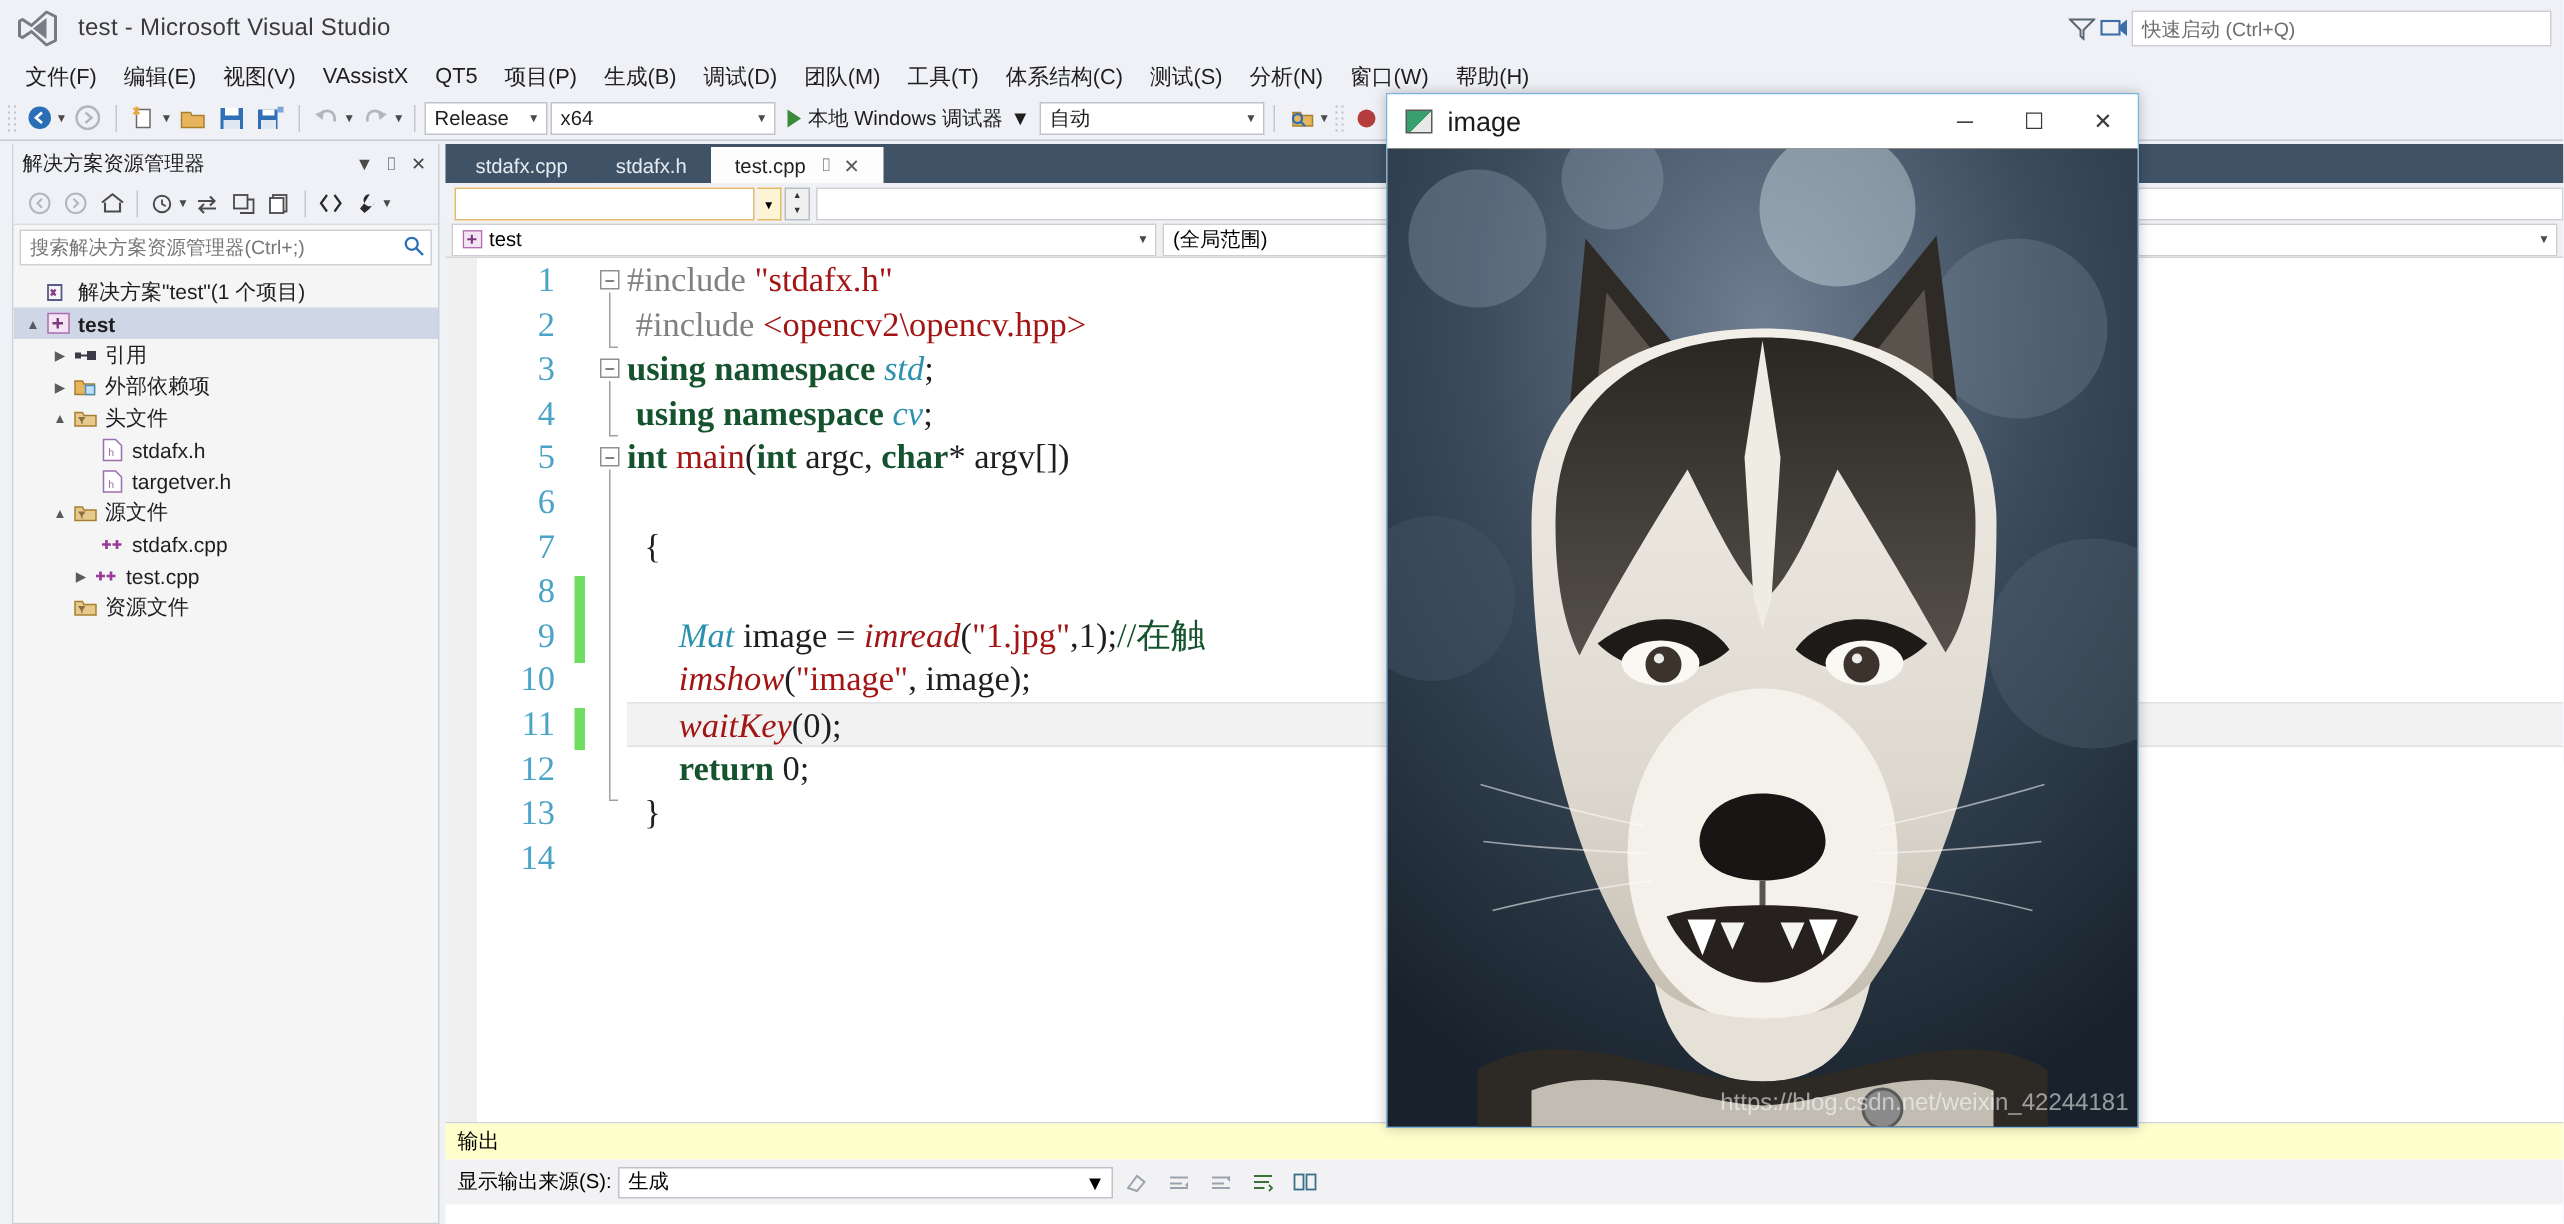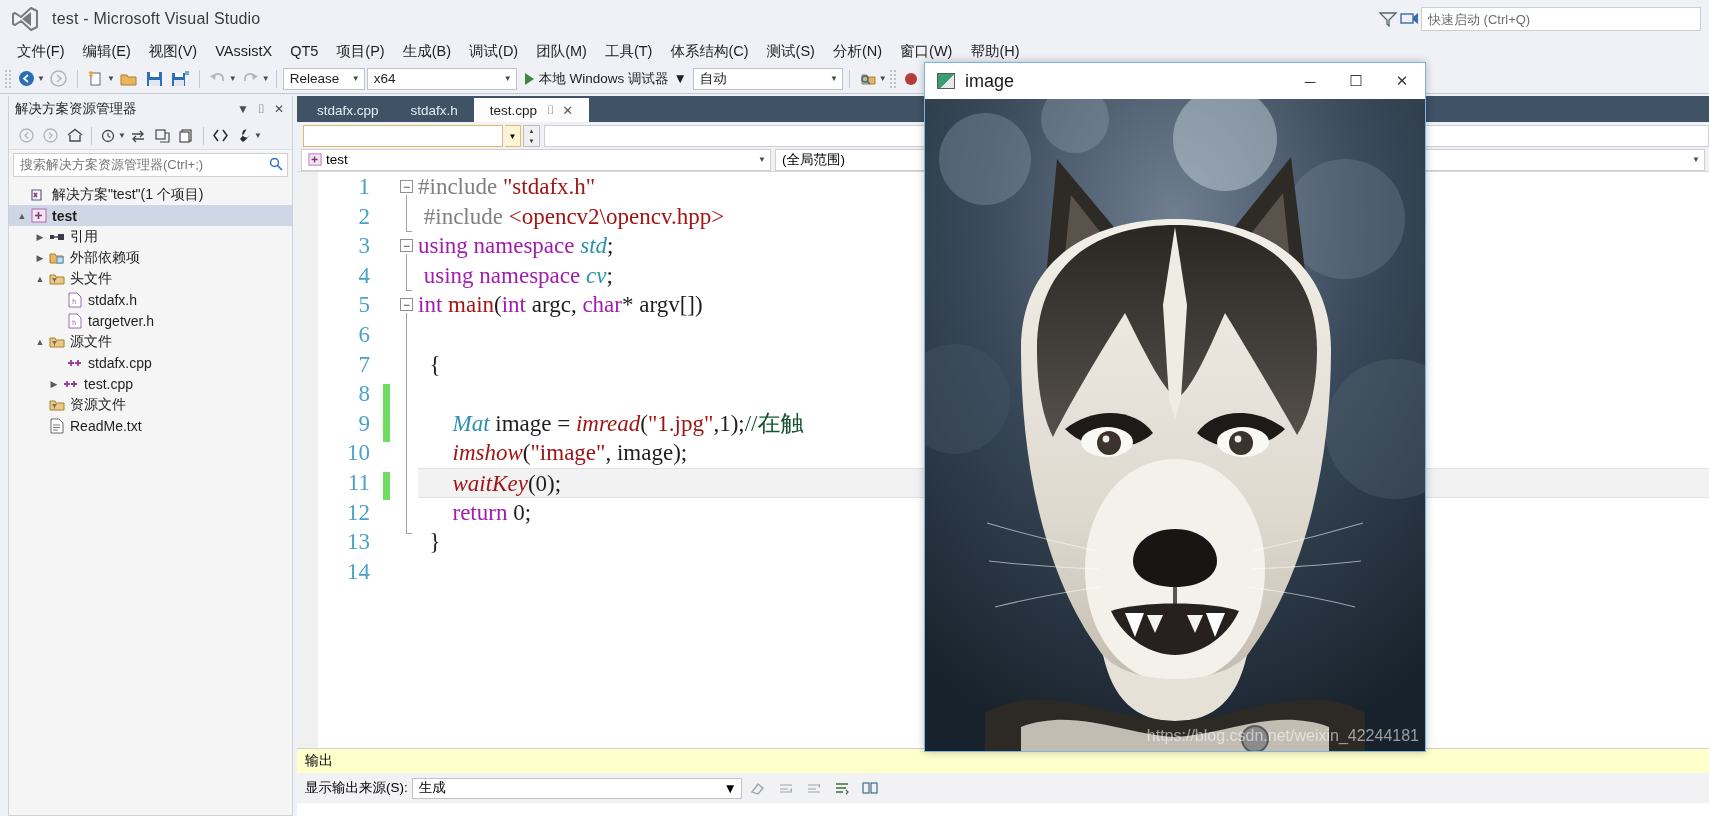--- a/index.html
+++ b/index.html
@@ -136,21 +136,21 @@
   .code-lines { flex: 1; position: relative; }
 
   .ln {
     height: 29.6px; line-height: 29.6px;
     font-family: "Liberation Serif", serif; font-size: 23px; color: #4ba3c7;
   }
   .cl {
     height: 29.6px; line-height: 29.6px; white-space: pre;
     font-family: "Liberation Serif", serif; font-size: 23px; color: #1e1e1e;
   }
-  .kw { color: #a21caf; }
+  .kw { color: #14532d; font-weight: bold; }
   .str { color: #a31515; }
   .typ { color: #2b91af; font-style: italic; }
   .fn { color: #a31515; font-style: italic; }
   .cmt { color: #14532d; }
   .gray { color: #808080; }
   .cl.cursorline { background: #f2f2f2; border-top:1px solid #e2e2e2; border-bottom:1px solid #e2e2e2; }
 
   .fold-box {
     position: absolute; left: 4px; width: 13px; height: 13px;
     border: 1px solid #909090; background: #fff;
@@ -536,29 +536,20 @@
       <div class="trow" style="padding-left:38px">
         <span class="ticon2">
           <svg width="16" height="14" viewBox="0 0 16 14">
               <path d="M1 3 L6 3 L7 5 L15 5 L15 12 L1 12 Z" fill="#e8c98c" stroke="#a7802f"></path>
               <path d="M3 6 L8 6 L6 9 L6 11 L5 10 L5 9 Z" fill="#8a7040"></path>
             </svg>
         </span>
         <span class="tlabel">资源文件</span>
       </div>
 
-      <div class="trow" style="padding-left:38px">
-        <span class="ticon2">
-          <svg width="14" height="16" viewBox="0 0 14 16">
-              <path d="M1 1 L9 1 L13 5 L13 15 L1 15 Z" fill="#fff" stroke="#6a6a6a"></path>
-              <path d="M3 7 L10 7 M3 9.5 L10 9.5 M3 12 L8 12" stroke="#6a6a6a" stroke-width=".9"></path>
-            </svg>
-        </span>
-        <span class="tlabel">ReadMe.txt</span>
-      </div>
     </div>
   </div>
 
   <div class="editor-wrap">
 
     <div class="tabstrip">
       <div class="tab">
         <span>stdafx.cpp</span>
       </div>
       <div class="tab">

